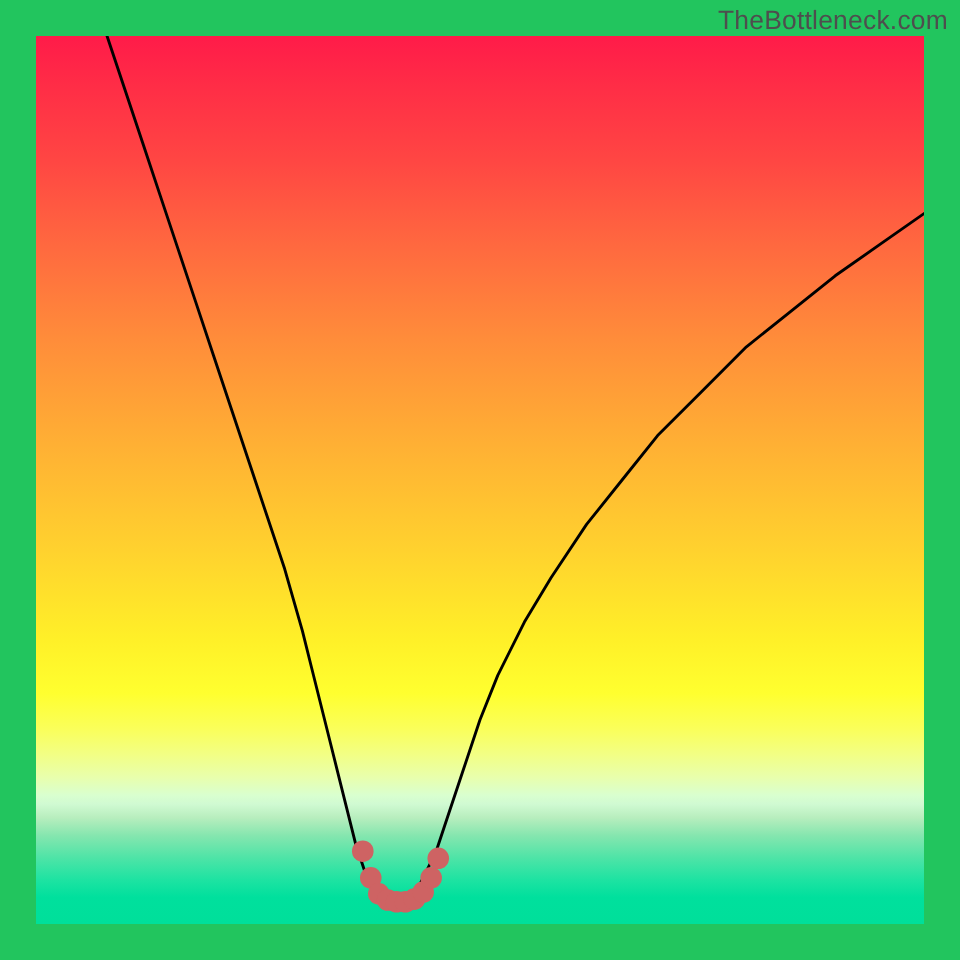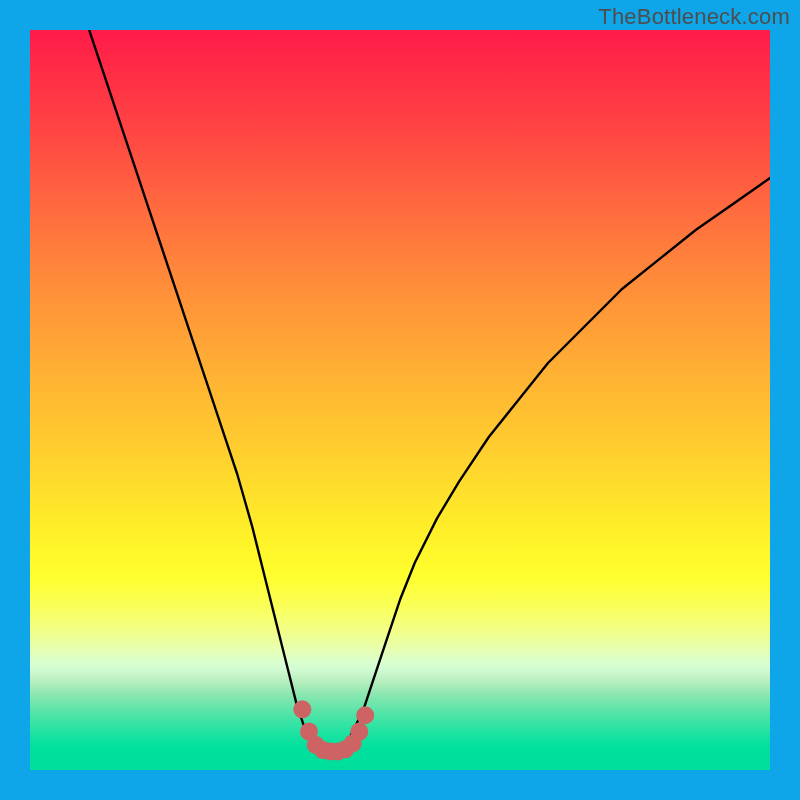--- a/index.html
+++ b/index.html
@@ -8,21 +8,21 @@
     width: 800px;
     height: 800px;
     background: #000;
     overflow: hidden;
     font-family: Arial, Helvetica, sans-serif;
   }
   .frame {
     position: absolute;
     left: 0; top: 0;
     width: 800px; height: 800px;
-    background: #0ea5e9;
+    background: #22c55e;
   }
   .plot {
     position: absolute;
     left: 30px;
     top: 30px;
     width: 740px;
     height: 740px;
     overflow: hidden;
   }
   .gradient {

